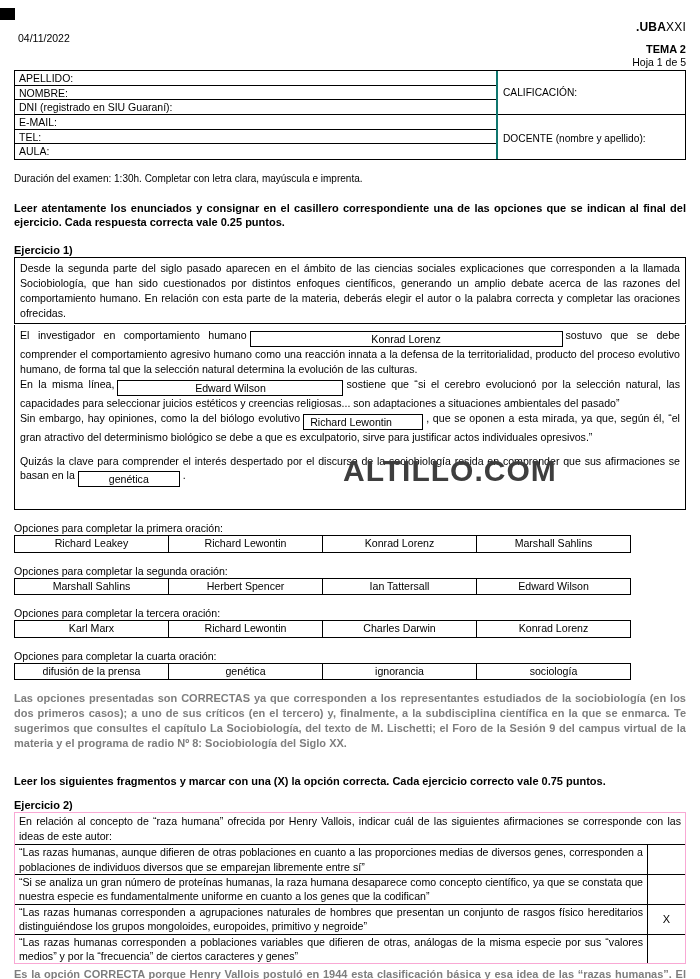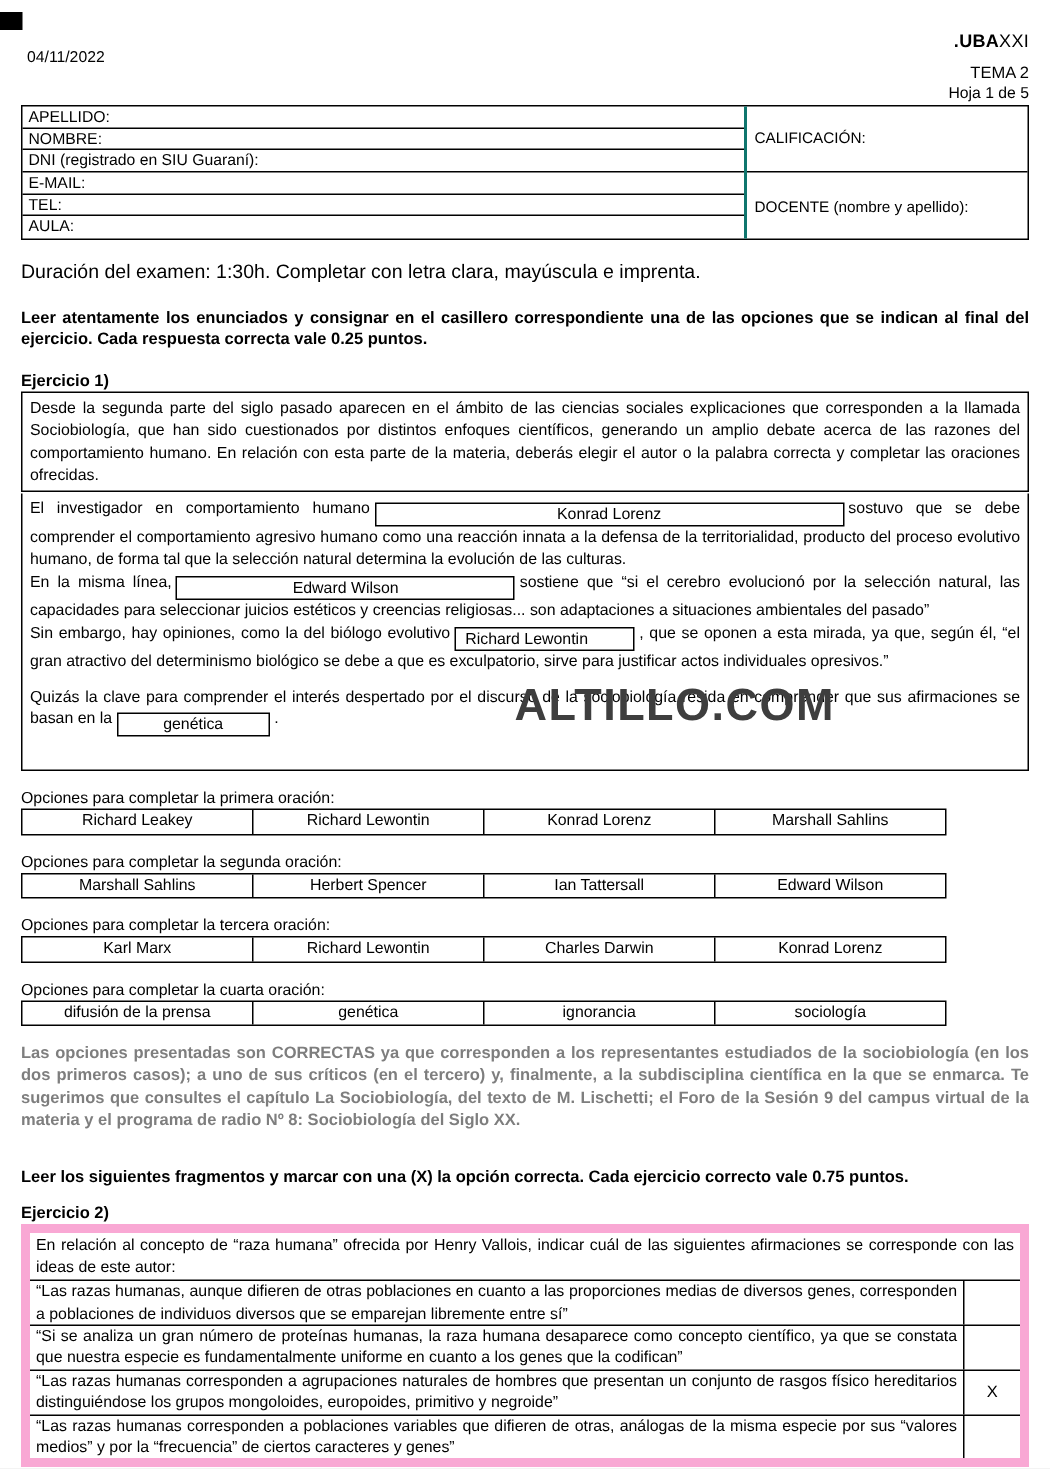--- a/index.html
+++ b/index.html
@@ -14,35 +14,35 @@
   
   .hdr { position:relative; padding-top:8px; height:68px; }
   .black-square { position:absolute; left:0; top:8px; width:15px; height:12px; background:#000; }
   .hdr-left { position:absolute; left:18px; top:9px; font-size:11px; line-height:14px; }
   .hdr-left .bold { font-weight:bold; }
   .hdr-date { position:absolute; left:18px; top:32px; font-size:10.5px; }
   .hdr-right { position:absolute; right:14px; top:20px; text-align:right; }
   .logo { font-size:12px; letter-spacing:0.2px; }
   .logo .lb { font-weight:bold; }
   .logo .ll { font-weight:normal; }
-  .tema { font-weight:normal; font-size:11px; margin-top:9px; }
+  .tema { font-weight:bold; font-size:11px; margin-top:9px; }
   .hoja { font-size:10.5px; margin-top:1px; }
 
   
   .form-table { display:flex; width:672px; margin-left:14px; margin-top:2px; border:1px solid #000; }
   .form-left { width:483px; border-right:2px solid #0f766e; }
   .form-row { height:14.7px; border-bottom:1px solid #000; font-size:10.5px; padding:1px 0 0 4px; }
   .form-row:last-child { border-bottom:none; }
   .form-right { flex:1; display:flex; flex-direction:column;gap:16px; }
   .form-cell { font-size:10.2px; padding-left:5px; }
   .form-cell.calif { height:44.1px; border-bottom:1px solid #000; display:flex; align-items:center; }
   .form-cell.docente { flex:1; padding-top:2px; }
 
   
-  .duration { margin:13px 14px 0; font-size:13px; }
+  .duration { margin:13px 14px 0; font-size:10px; }
   .instr { margin:17px 14px 0; font-size:11px; font-weight:bold; line-height:14px; text-align:justify; }
 
   
   .ex-title { margin:15px 14px 0; font-size:11px; font-weight:bold; }
   .box { margin:1px 14px 0; border:1px solid #000; padding:3px 5px; font-size:10.6px; line-height:14.8px; text-align:justify; }
   .box.second { border-top:none; padding-bottom:22px; }
   .blank {
     display:inline-block; border:1px solid #000; height:16px; line-height:15px;
     text-align:center; vertical-align:-4px; margin:0 3px; font-size:10.6px;
   }
@@ -53,21 +53,21 @@
   .opt-section { margin:0 14px; }
   .opt-label { font-size:10.6px; margin-top:12px; margin-bottom:1px; }
   .opt-table { display:flex; width:617px; border:1px solid #000; }
   .opt-cell { flex:1; border-right:1px solid #000; text-align:center; font-size:10.6px; height:15.5px; padding-top:1px; }
   .opt-cell:last-child { border-right:none; }
 
   
   .feedback { margin:11px 14px 0; color:#7e7e7e; font-weight:bold; font-size:11px; line-height:15px; text-align:justify; }
 
   
-  .ex2-table { margin:1px 14px 0; border:6px solid #f9a8d4; font-size:10.6px; line-height:14.4px; }
+  .ex2-table { margin:1px 14px 0; border:1px solid #f9a8d4; font-size:10.6px; line-height:14.4px; }
   .ex2-header { padding:1px 4px; text-align:justify; border-bottom:1px solid #000; }
   .ex2-row { display:flex; border-bottom:1px solid #000; }
   .ex2-row:last-child { border-bottom:none; }
   .ex2-text { flex:1; padding:0 4px; text-align:justify; }
   .ex2-mark { width:38px; border-left:1px solid #000; display:flex; align-items:center; justify-content:center; font-size:11px; }
 
   
   .watermark {
     position:absolute; left:343px; top:454px; font-size:30px; font-weight:800;
     color:#3e3e3e; letter-spacing:1px; white-space:nowrap;

